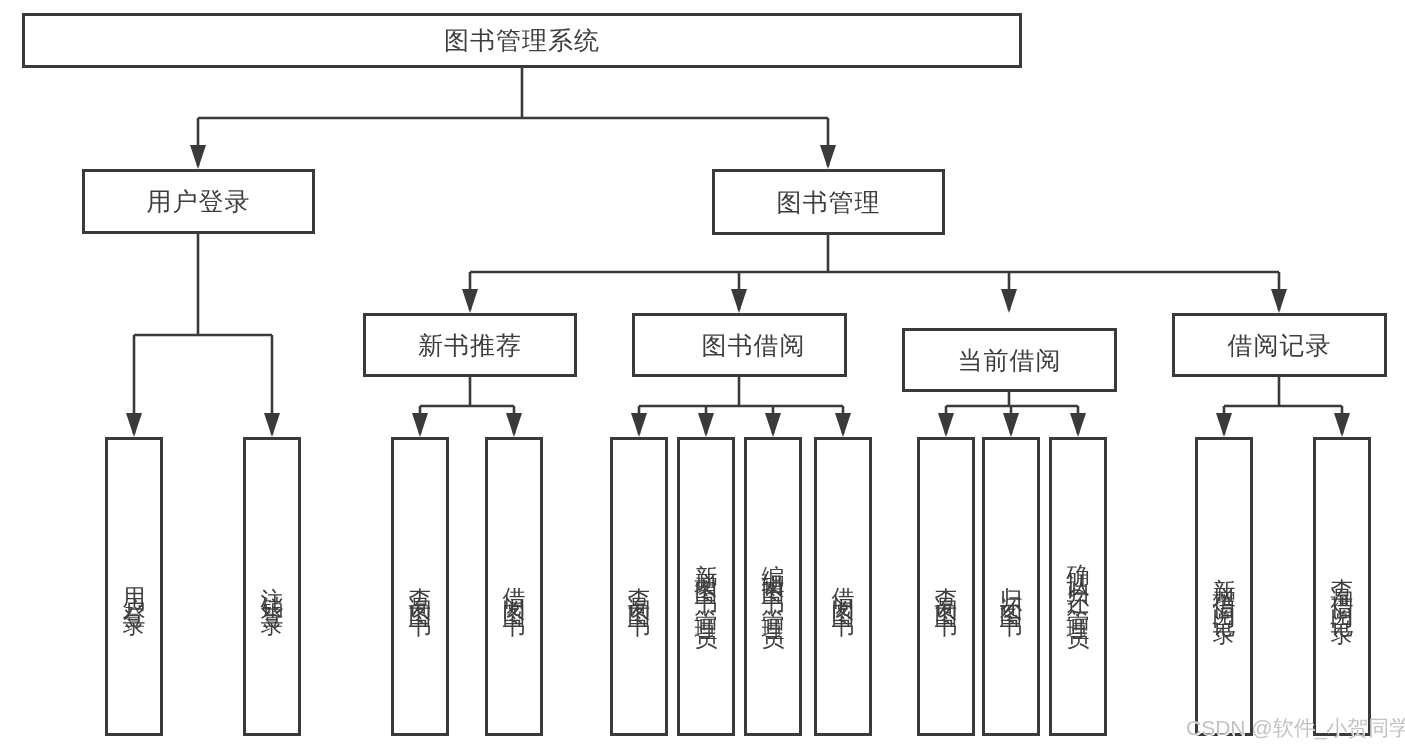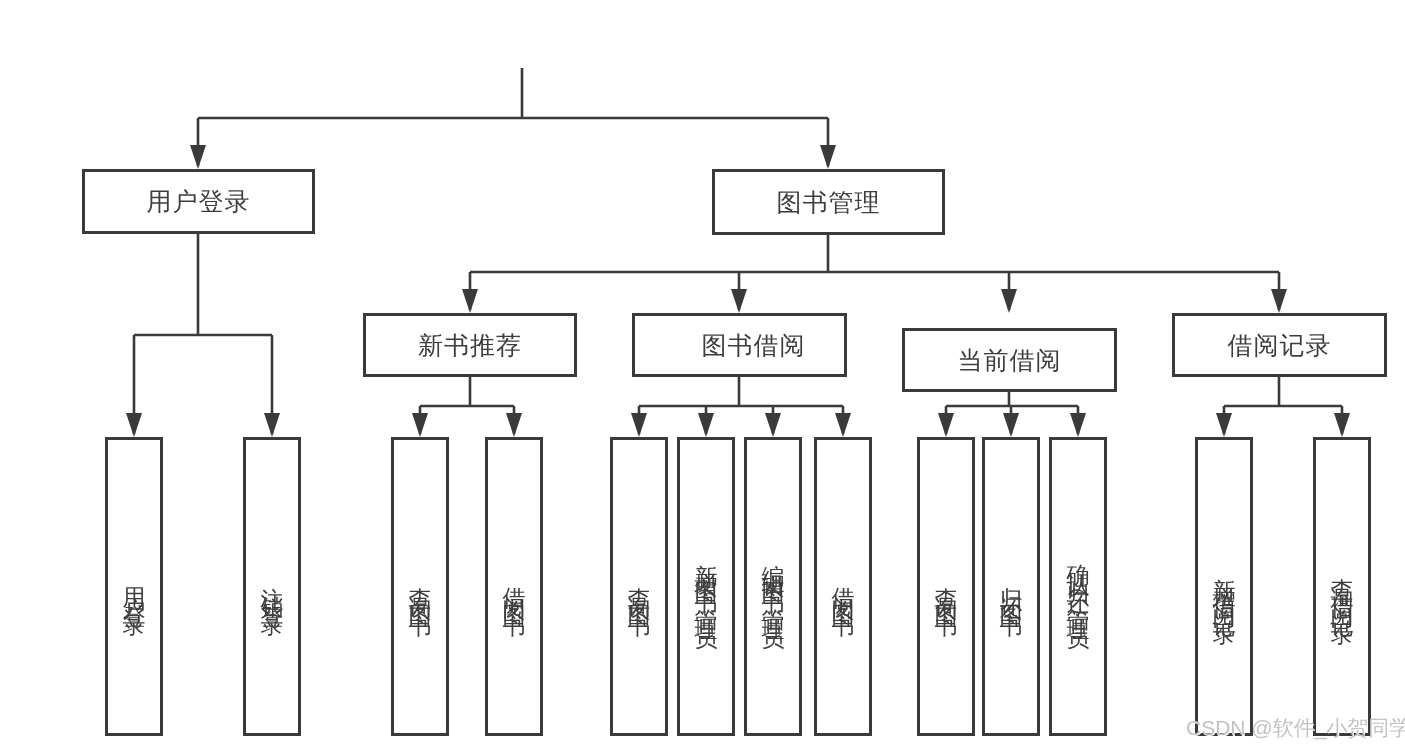--- a/index.html
+++ b/index.html
@@ -87,20 +87,23 @@
         <polygon points="765,413 781,413 773,437"></polygon>
         <polygon points="835,413 851,413 843,437"></polygon>
         <polygon points="938,413 954,413 946,437"></polygon>
         <polygon points="1003,413 1019,413 1011,437"></polygon>
         <polygon points="1070,413 1086,413 1078,437"></polygon>
         <polygon points="1216,413 1232,413 1224,437"></polygon>
         <polygon points="1334,413 1350,413 1342,437"></polygon>
       </g>
   </svg>
 
+  <div class="node h" style="left:22px;top:13px;width:1000px;height:55px;">
+    <span>图书管理系统</span>
+  </div>
 
   <div class="node h" style="left:82px;top:169px;width:233px;height:65px;">
     <span>用户登录</span>
   </div>
   <div class="node h" style="left:712px;top:169px;width:233px;height:66px;">
     <span>图书管理</span>
   </div>
 
   <div class="node h" style="left:363px;top:313px;width:214px;height:64px;">
     <span>新书推荐</span>

